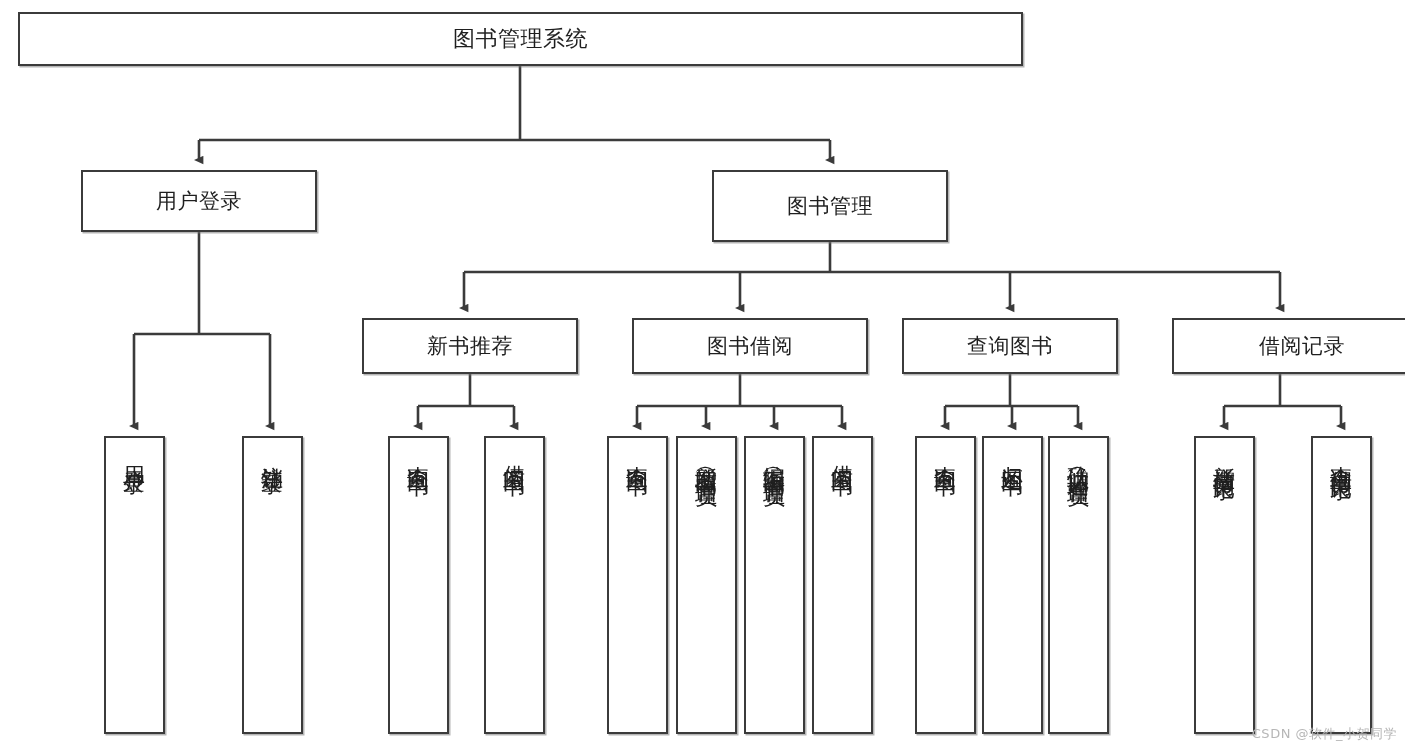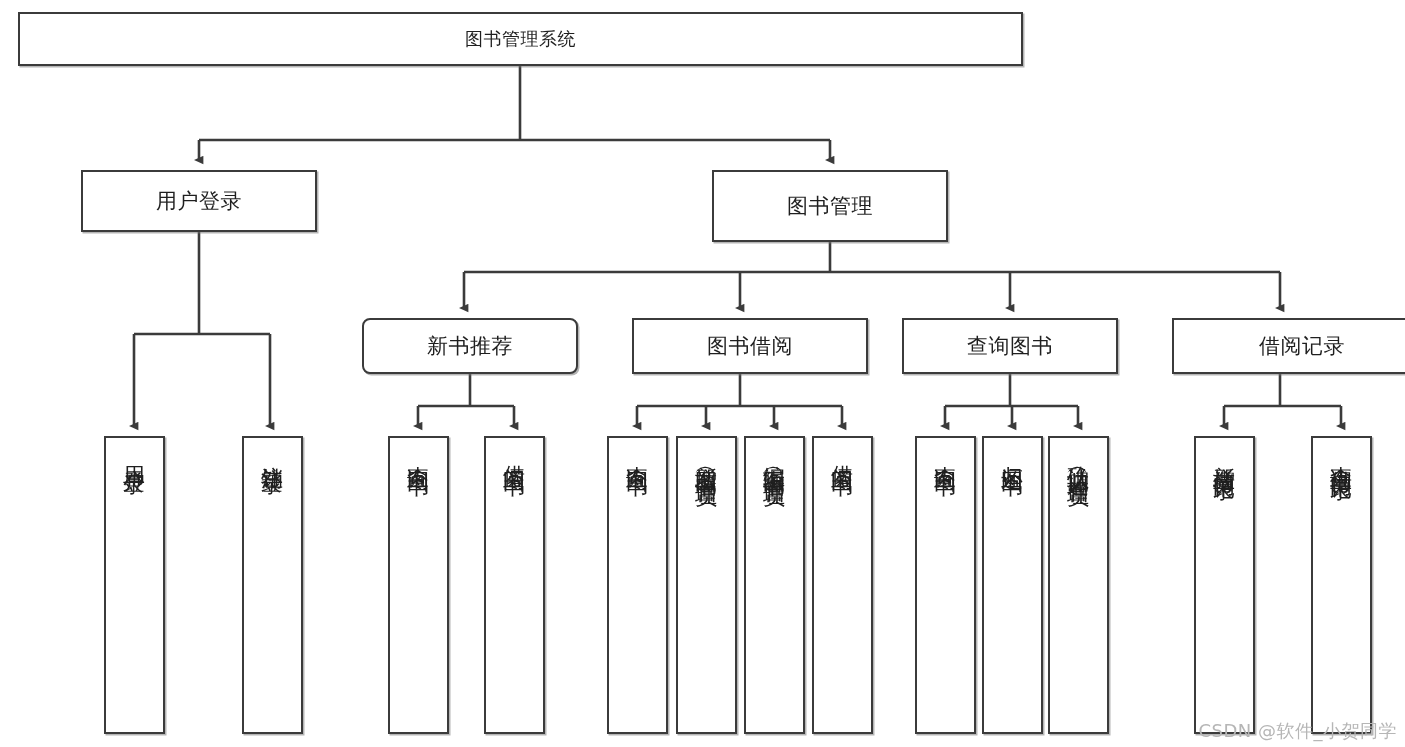--- a/index.html
+++ b/index.html
@@ -44,42 +44,42 @@
     text-align: center;
     line-height: 1.18;
     letter-spacing: 0.5px;
   }
   
   .node.horiz .node-label {
     writing-mode: horizontal-tb;
     font-size: 21px;
   }
   .node.root .node-label {
-    font-size: 18px;
+    font-size: 22px;
     text-align: right;
   }
   
   .node.vert {
     align-items: flex-start;
     justify-content: center;
     padding-top: 10px;
   }
   .node.vert .node-label {
     writing-mode: vertical-rl;
     text-orientation: upright;
     font-size: 22px;
     line-height: 1.05;
     letter-spacing: 3px;
     white-space: nowrap;
   }
   .watermark {
     position: absolute;
     right: 8px;
     bottom: 4px;
-    font-size: 18px;
+    font-size: 13px;
     color: #b6b6b6;
     letter-spacing: 0.5px;
     white-space: nowrap;
     user-select: none;
   }
 </style>
 </head>
 <body>
 
 <div id="diagram-root">
@@ -138,21 +138,21 @@
     <span class="node-label">图书管理系统</span>
   </div>
 
   <div class="node horiz" style="left:81px; top:170px; width:236px; height:62px;">
     <span class="node-label">用户登录</span>
   </div>
   <div class="node horiz" style="left:712px; top:170px; width:236px; height:72px;">
     <span class="node-label">图书管理</span>
   </div>
 
-  <div class="node horiz" style="left:362px; top:318px; width:216px; height:56px;border-radius:8px;">
+  <div class="node horiz" style="left:362px; top:318px; width:216px; height:56px;">
     <span class="node-label">新书推荐</span>
   </div>
   <div class="node horiz" style="left:632px; top:318px; width:236px; height:56px;">
     <span class="node-label">图书借阅</span>
   </div>
   <div class="node horiz" style="left:902px; top:318px; width:216px; height:56px;">
     <span class="node-label">查询图书</span>
   </div>
   <div class="node horiz" style="left:1172px; top:318px; width:260px; height:56px;">
     <span class="node-label">借阅记录</span>

